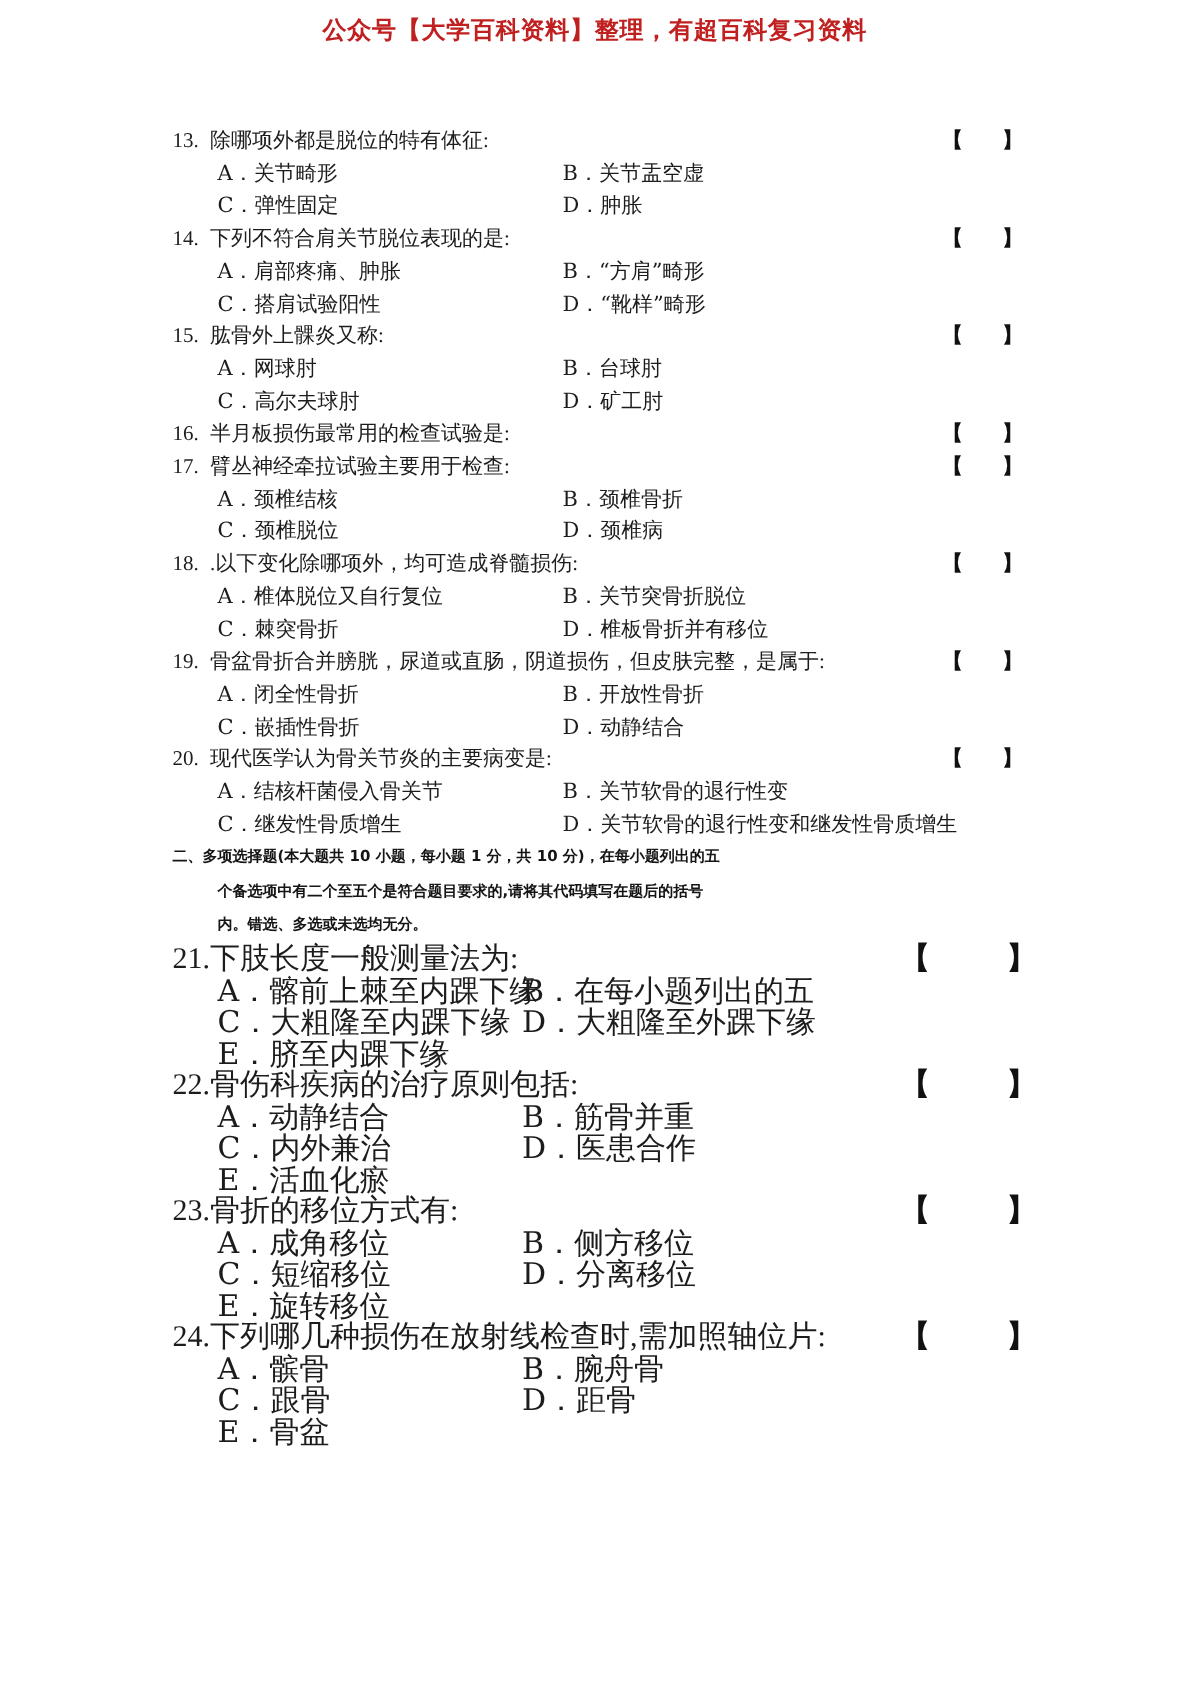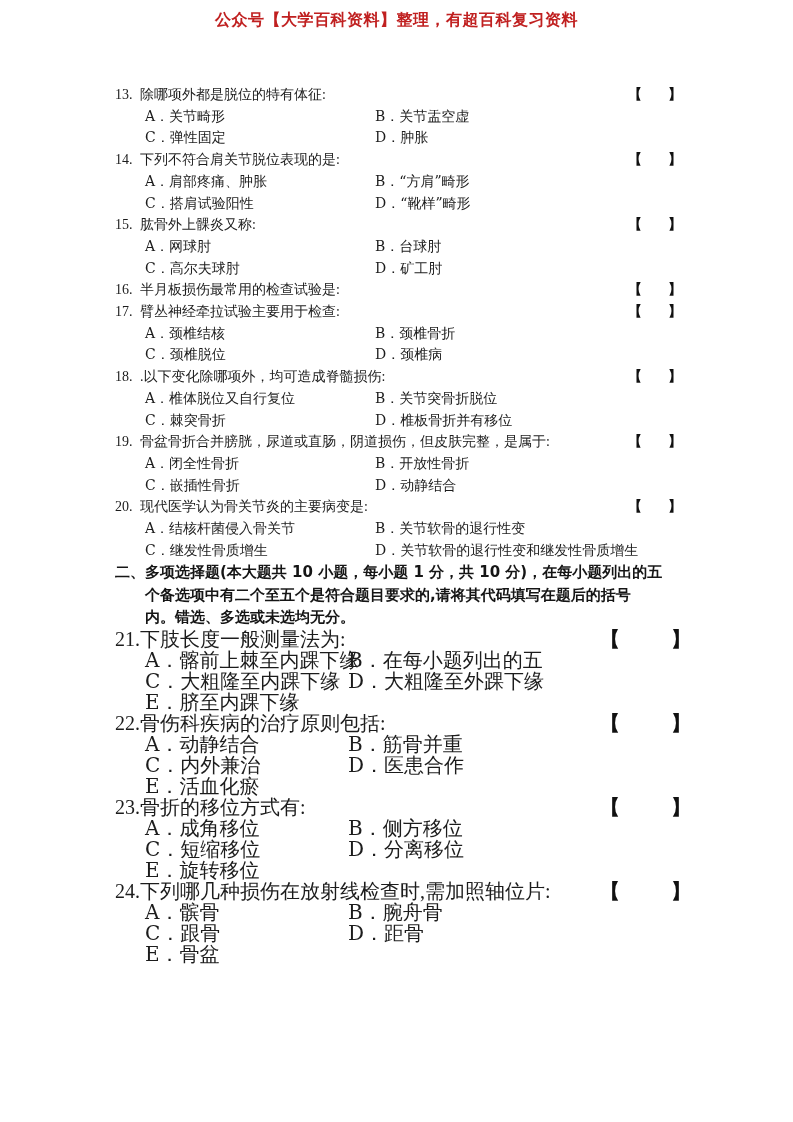--- a/index.html
+++ b/index.html
@@ -37,21 +37,21 @@
   .question.part2 .brackets .gap { width: 51px; }
 
   .options { display: grid; padding-left: 30px; }
   .question.part1 .options { grid-template-columns: 230px 1fr; }
   .question.part2 .options { grid-template-columns: 203px 1fr; }
   .opt { white-space: nowrap; }
 
   .section-header {
     font-family: "DejaVu Sans", "Liberation Sans", sans-serif;
     font-weight: bold;
-    font-size: 15px;
+    font-size: 10px;
     line-height: 22.4px;
     color: #151515;
   }
   .section-header .sh-line.indent { padding-left: 30px; }
 </style>
 </head>
 <body>
 
 <div class="page">
   <div class="doc-header" style="color: rgb(192, 32, 32);">公众号【大学百科资料】整理，有超百科复习资料</div>

